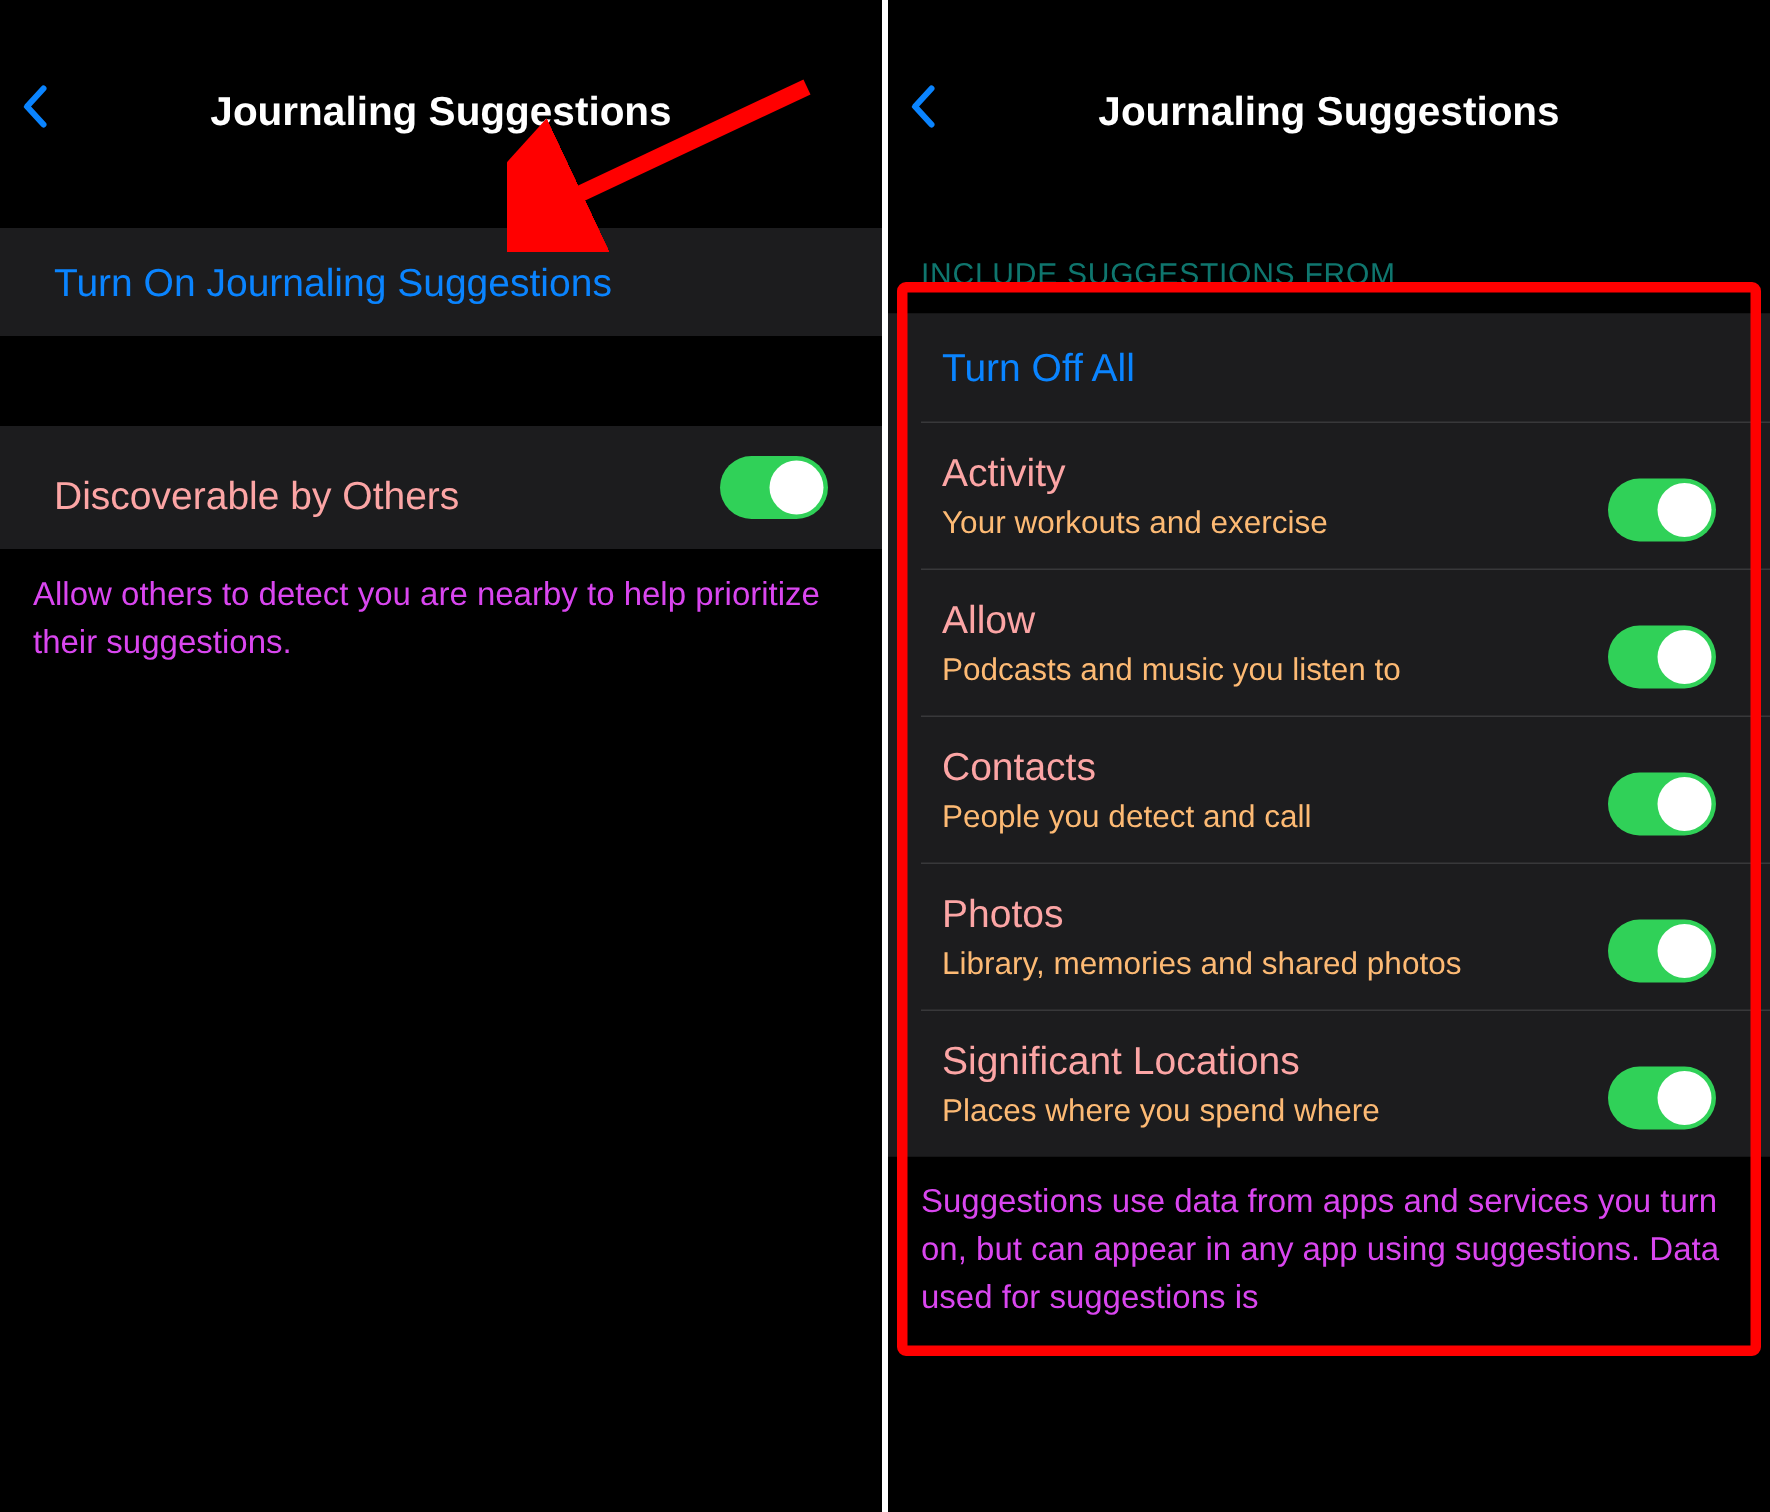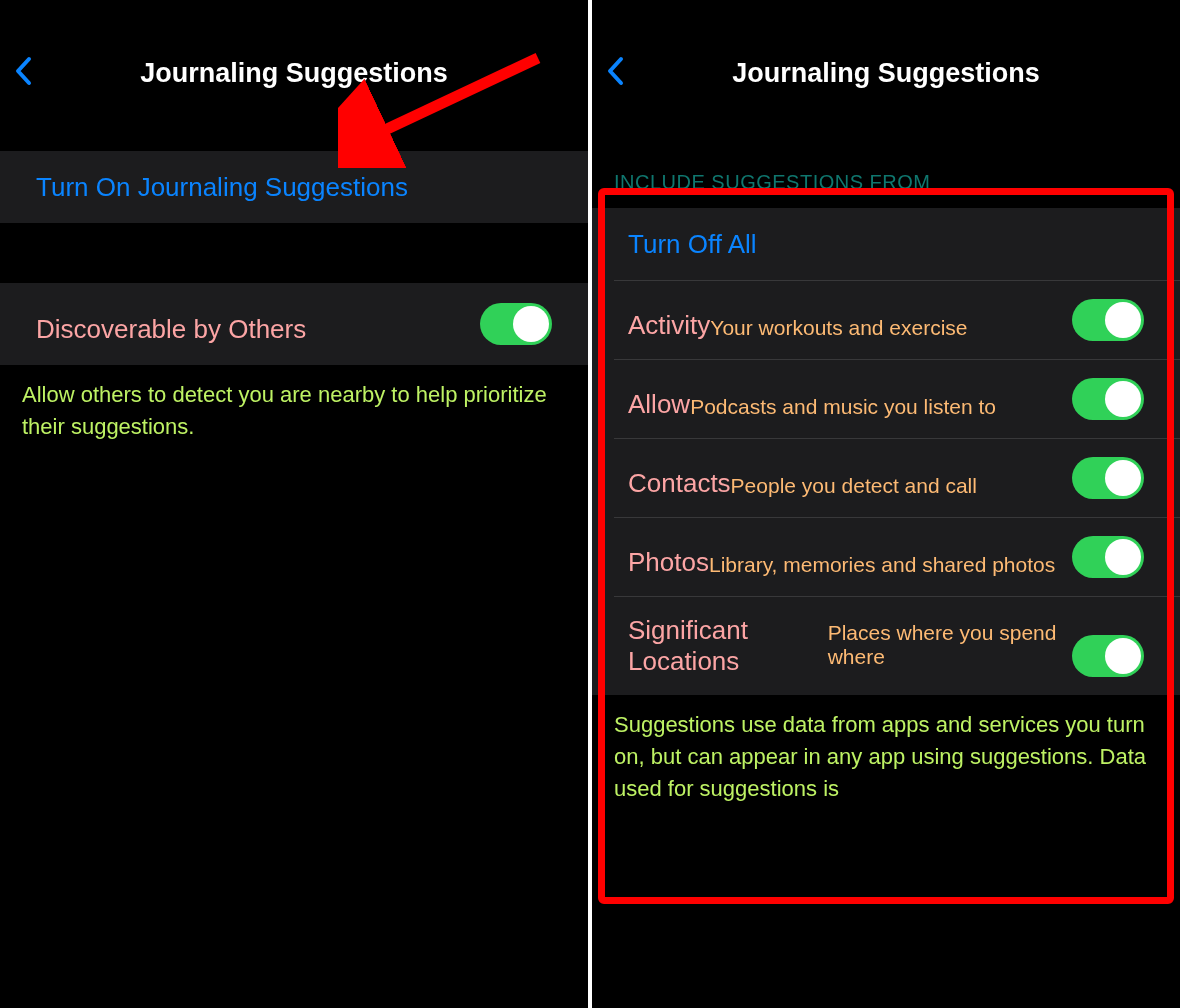--- a/index.html
+++ b/index.html
@@ -63,23 +63,24 @@
       font-size: 26px;
       font-weight: 400;
     }
     .cell-sublabel {
       color: #fdba74;
       font-size: 21px;
       margin-top: 6px;
     }
     .cell-text-col {
       display: flex;
+      flex-direction: column;
     }
     .footer-text {
-      color: #bef264;
+      color: #d946ef;
       font-size: 22px;
       line-height: 1.45;
       padding: 14px 22px 0;
     }
     .section-header {
       color: #0f766e;
       font-size: 20px;
       letter-spacing: 0.5px;
       padding: 0 22px 14px;
       text-transform: uppercase;

